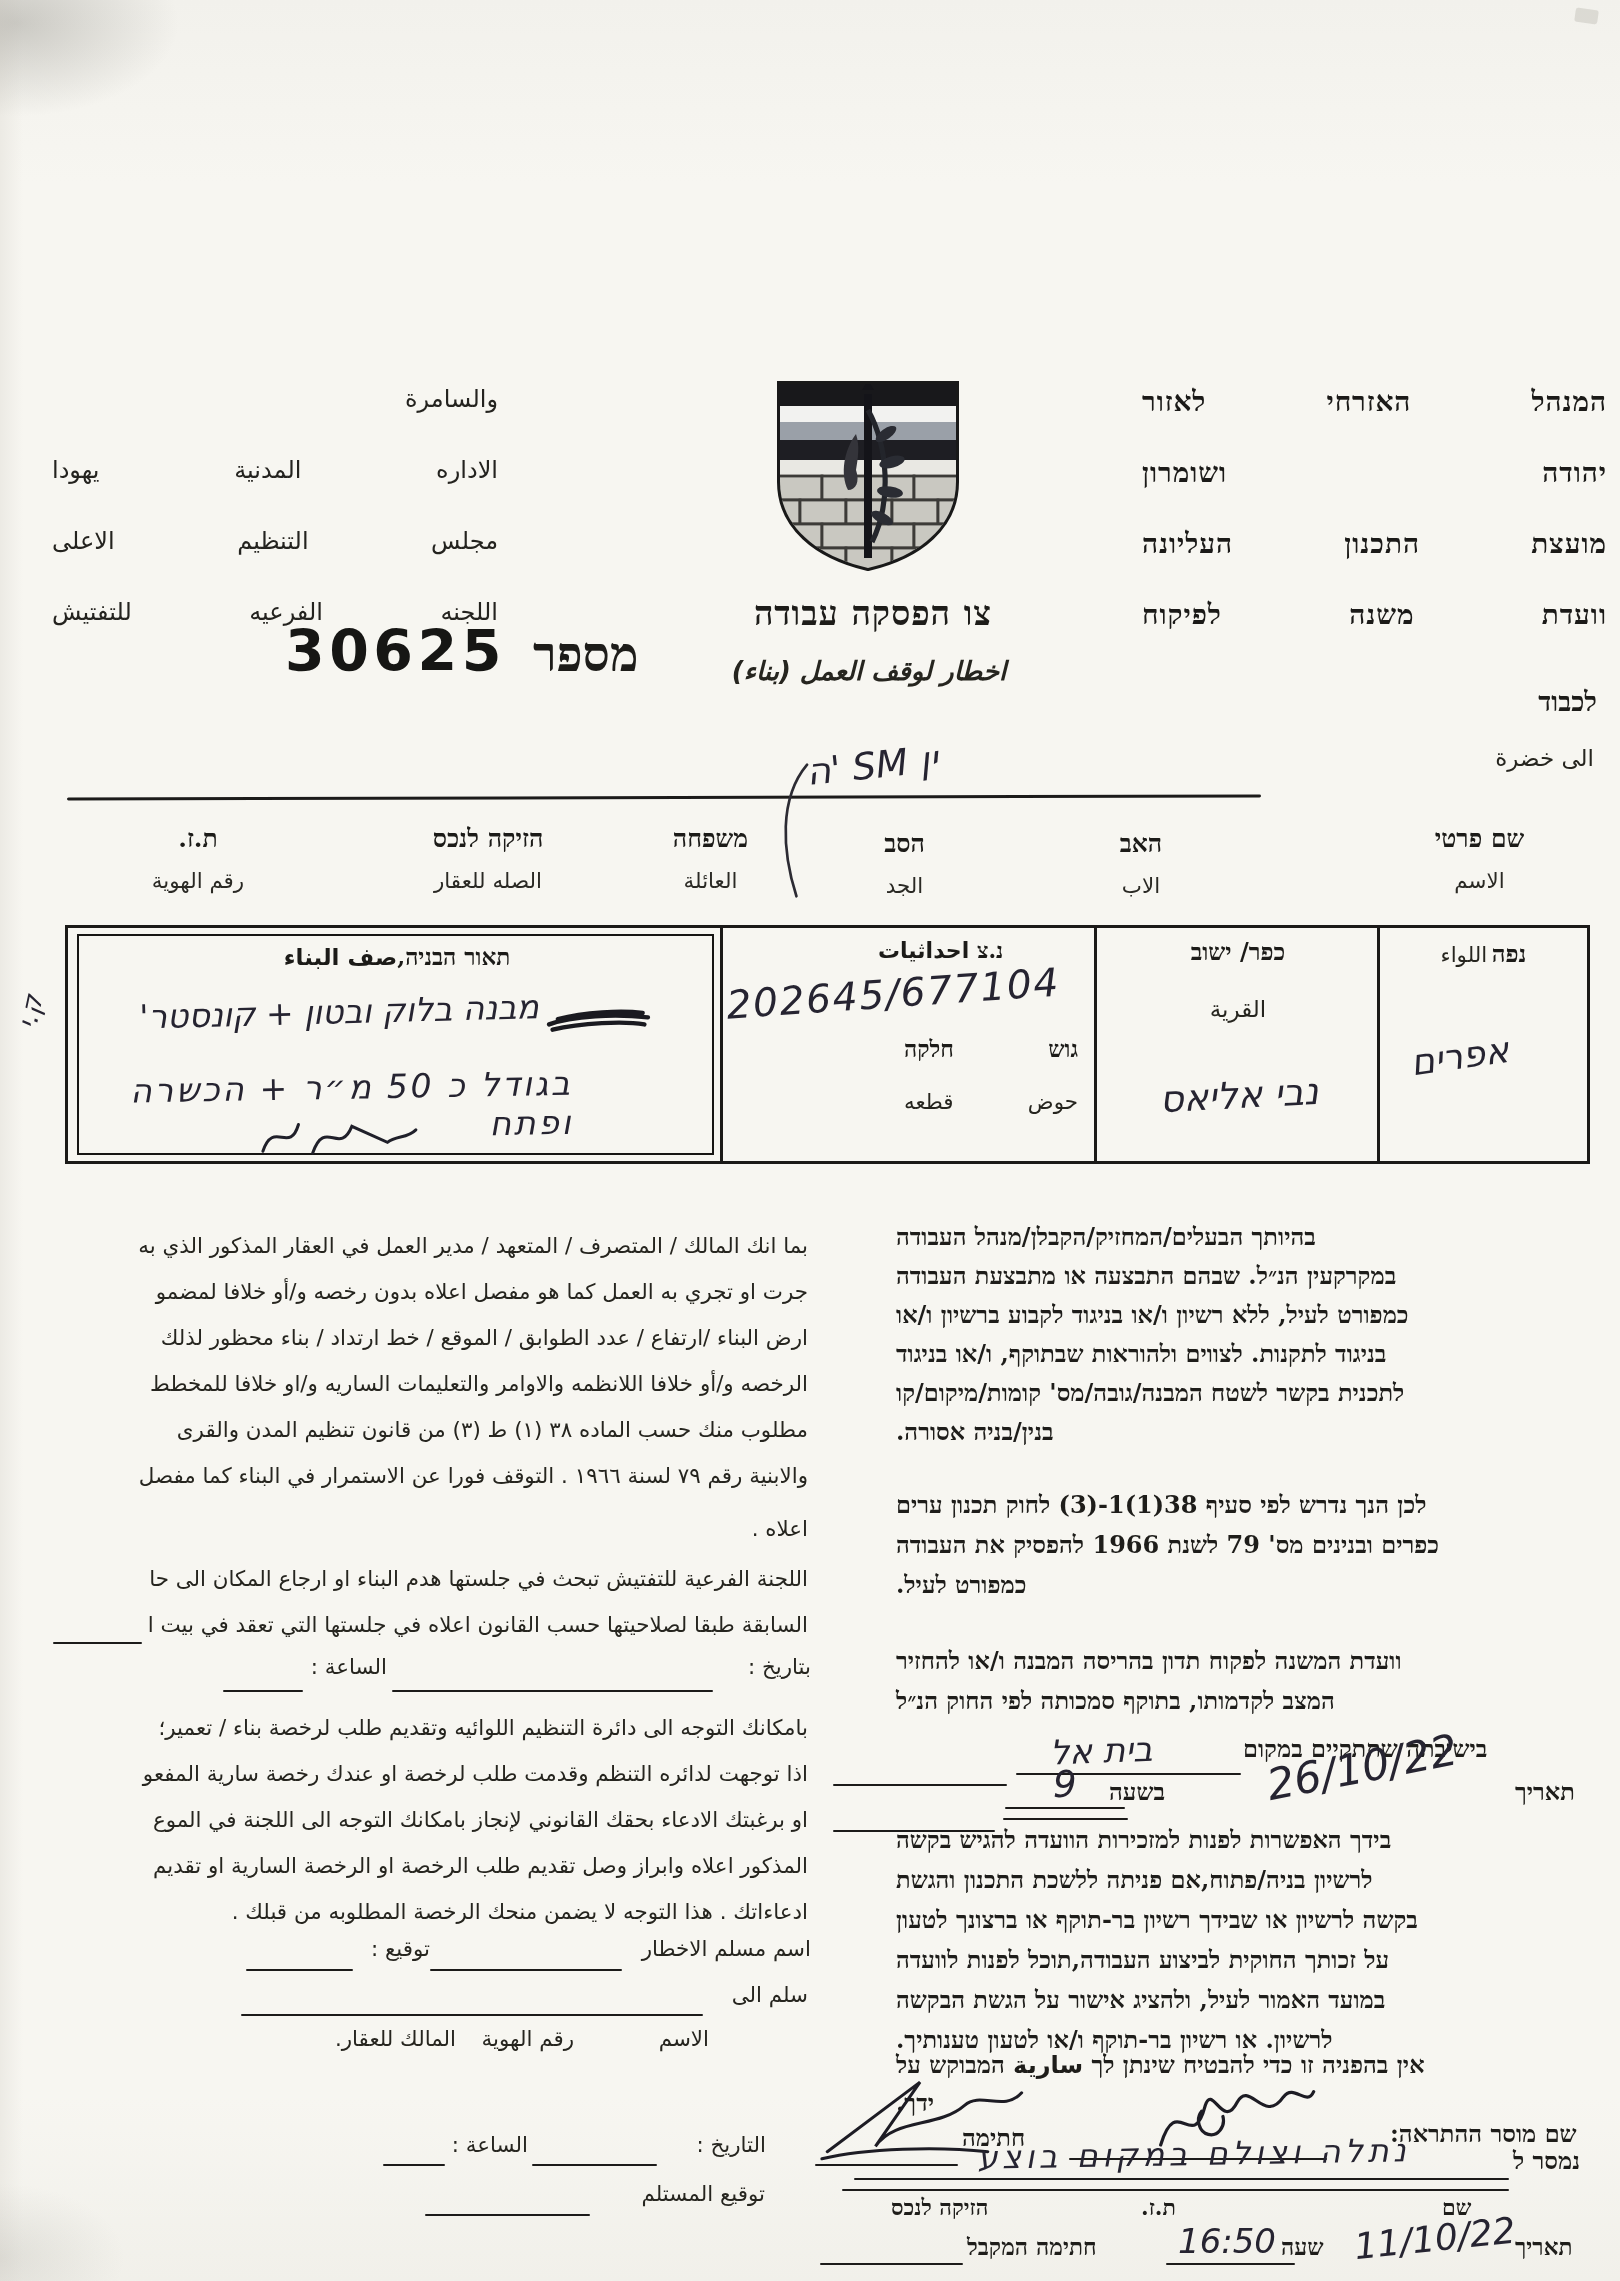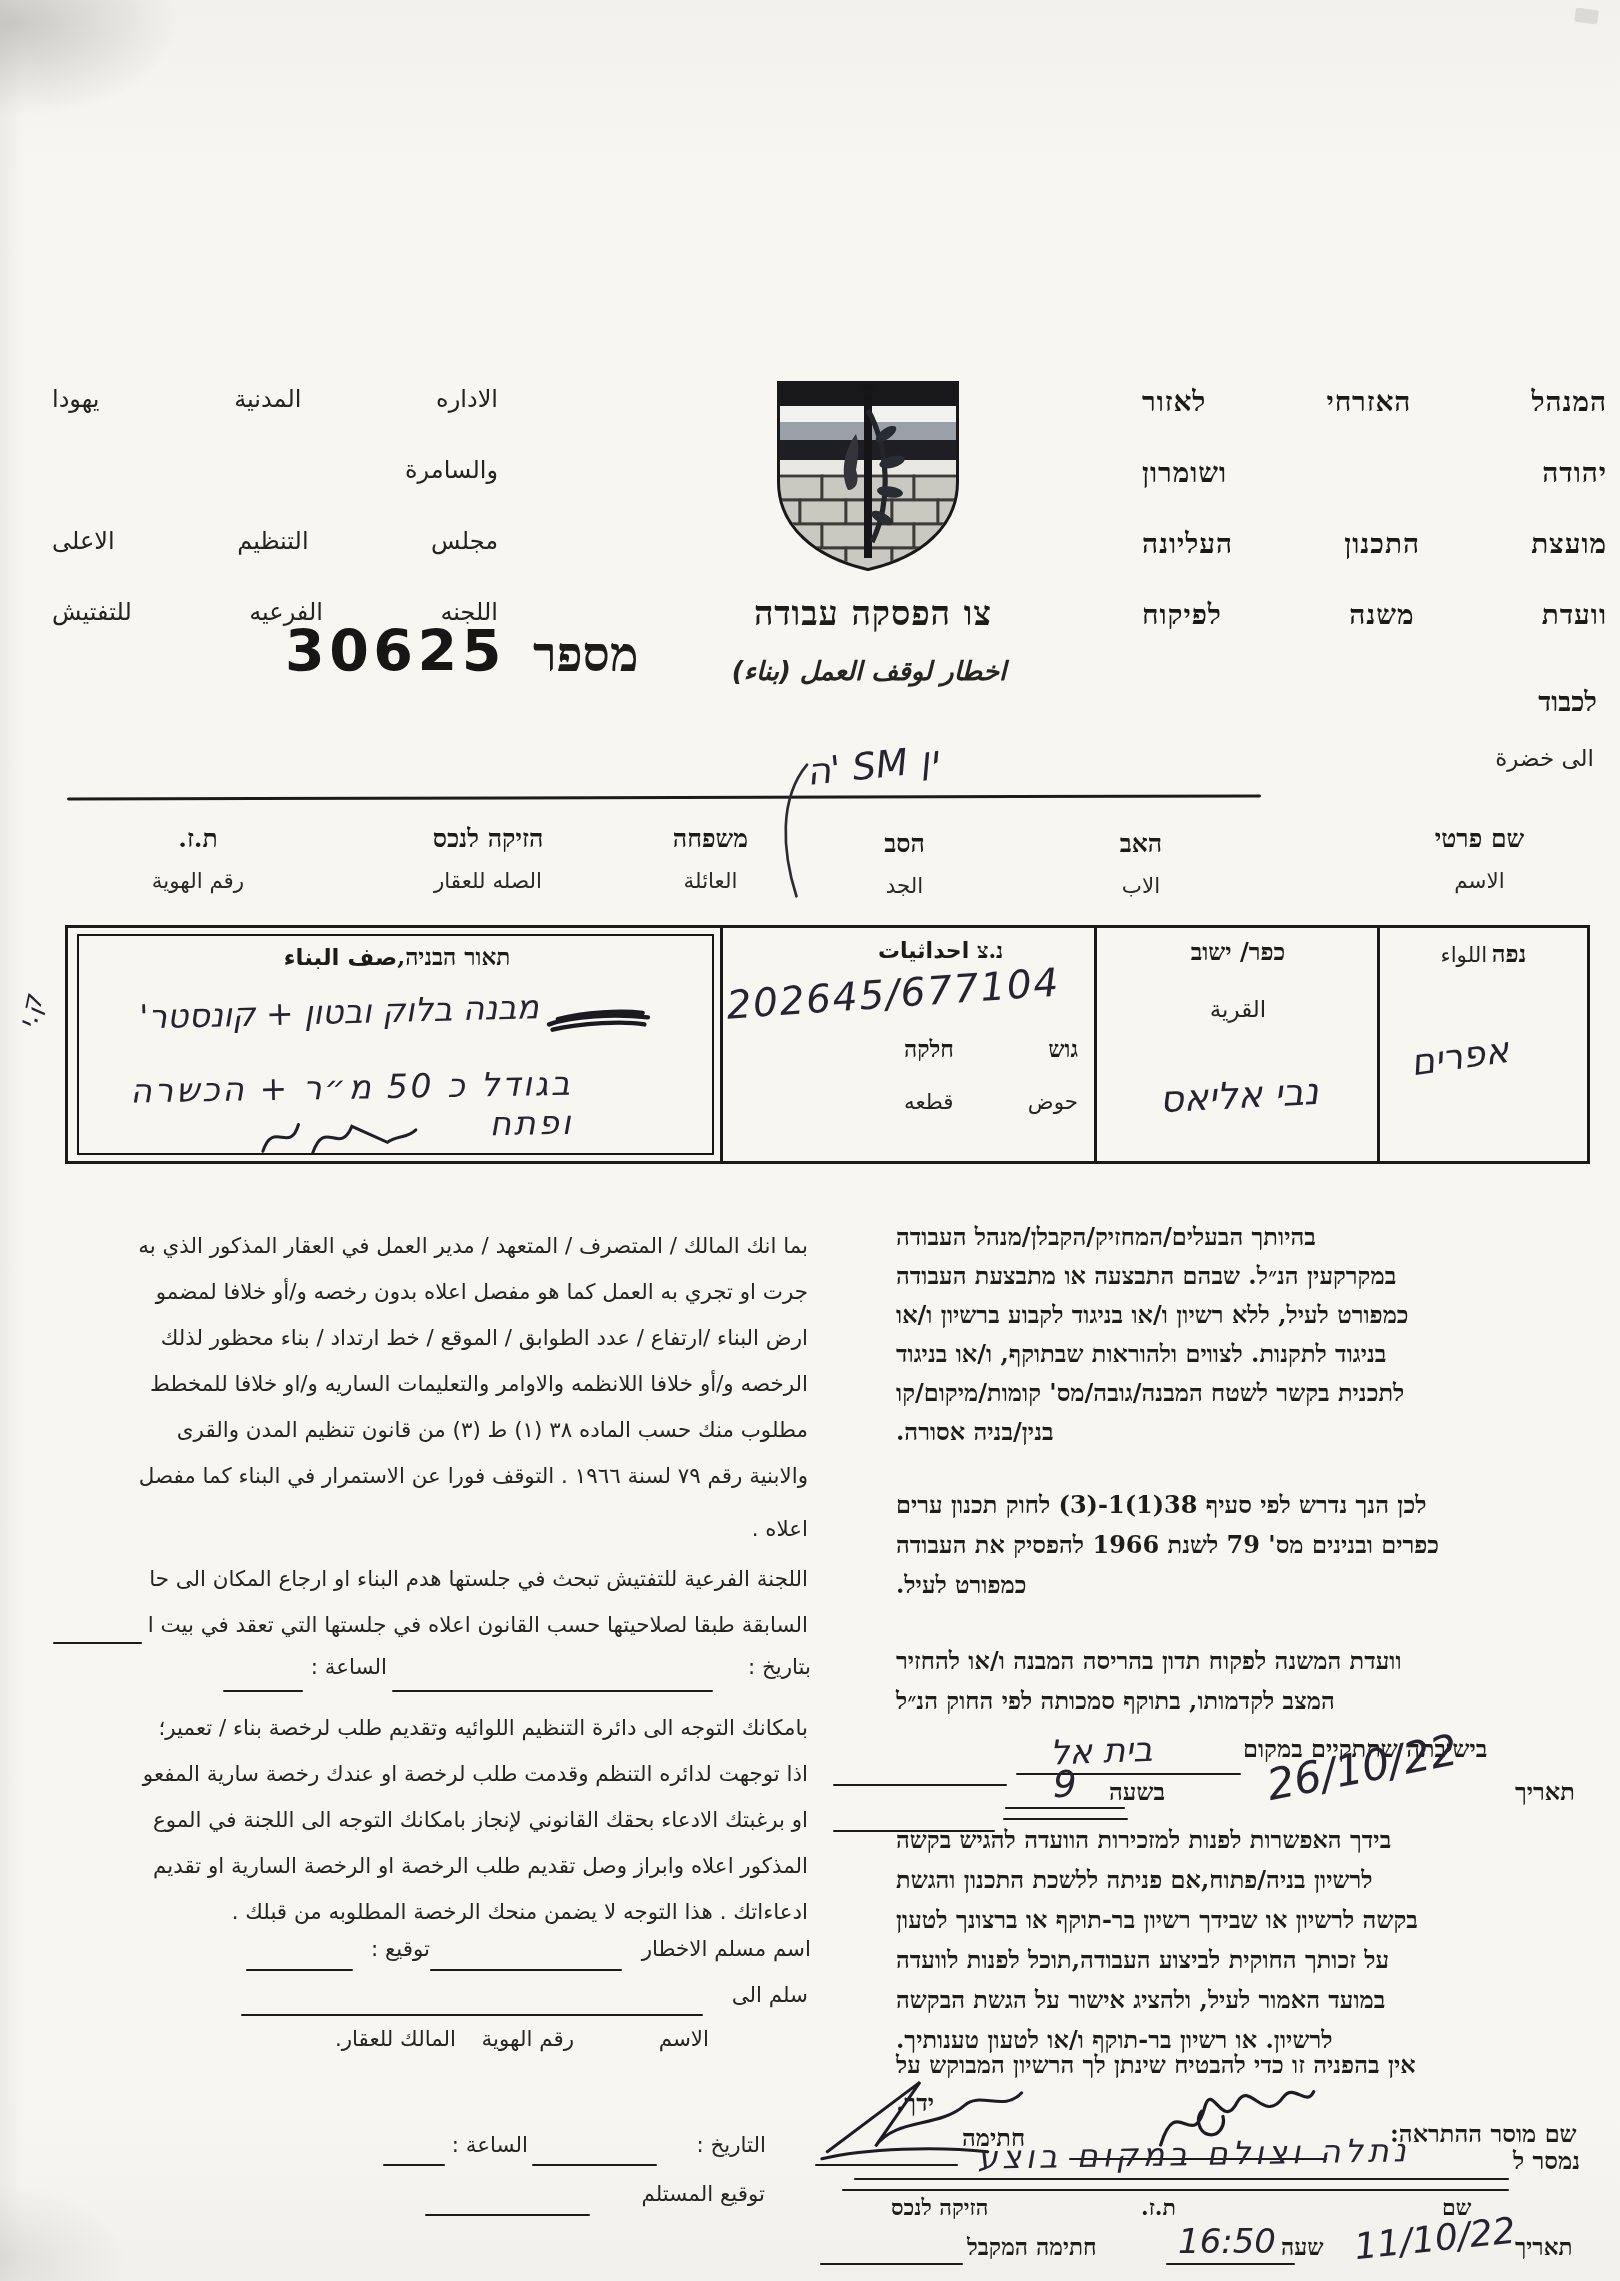--- a/index.html
+++ b/index.html
@@ -37,22 +37,22 @@
 <div class="paper"></div>
 
 <div class="abs" style="left:1142px;top:385px;width:465px;">
   <div class="hdr-he" style="height:71px;">המנהל האזרחי לאזור</div>
   <div class="hdr-he" style="height:71px;">יהודה ושומרון</div>
   <div class="hdr-he" style="height:71px;">מועצת התכנון העליונה</div>
   <div class="hdr-he" style="height:71px;">וועדת משנה לפיקוח</div>
 </div>
 
 <div class="abs" style="left:52px;top:385px;width:446px;">
+  <div class="hdr-ar" style="height:71px;">والسامرة</div>
   <div class="hdr-ar" style="height:71px;">الاداره المدنية يهودا</div>
-  <div class="hdr-ar" style="height:71px;">والسامرة</div>
   <div class="hdr-ar" style="height:71px;">مجلس التنظيم الاعلى</div>
   <div class="hdr-ar" style="height:71px;">اللجنه الفرعيه للتفتيش</div>
 </div>
 
 <div class="abs" style="left:768px;top:378px;width:200px;height:196px;">
   <svg width="200" height="196" viewBox="0 0 100 98">
     <defs>
         <clipPath id="sh">
           <path d="M6,3 H94 V52 C94,74 76,89 50,95 C24,89 6,74 6,52 Z"></path>
         </clipPath>
@@ -222,21 +222,21 @@
 <div class="abs" style="left:896px;top:1820px;width:708px;line-height:40px;">
   <div class="hl">בידך האפשרות לפנות למזכירות הוועדה להגיש בקשה</div>
   <div class="hl">לרשיון בניה/פתוח,אם פניתה ללשכת התכנון והגשת</div>
   <div class="hl">בקשה לרשיון או שבידך רשיון בר-תוקף או ברצונך לטעון</div>
   <div class="hl">על זכותך החוקית לביצוע העבודה,תוכל לפנות לוועדה</div>
   <div class="hl">במועד האמור לעיל, ולהציג אישור על הגשת הבקשה</div>
   <div class="hl">לרשיון. או רשיון בר-תוקף ו/או לטעון טענותיך.</div>
 </div>
 
 <div class="abs" style="left:896px;top:2046px;width:708px;line-height:38px;">
-  <div class="hl">אין בהפניה זו כדי להבטיח שינתן לך הרשיון המבוקש על</div>
+  <div class="hl">אין בהפניה זו כדי להבטיח שינתן לך سارية המבוקש על</div>
   <div class="hl">ידך.</div>
 </div>
 
 <div class="abs hl" style="left:1390px;top:2119px;width:218px;">שם מוסר ההתראה:</div>
 <div class="abs" style="left:1150px;top:2072px;">
   <svg width="169" height="89" viewBox="0 0 190 100">
       <path d="M12,82 C30,22 48,92 62,38 C70,12 82,66 98,34 C112,8 128,60 150,28 C162,12 176,40 184,22 M58,44 a14,16 0 1,0 24,6" fill="none" stroke="#1d1c24" stroke-width="3.6" stroke-linecap="round"></path>
     </svg>
 </div>
 <div class="ln" style="left:1069px;top:2158px;width:258px;"></div>

